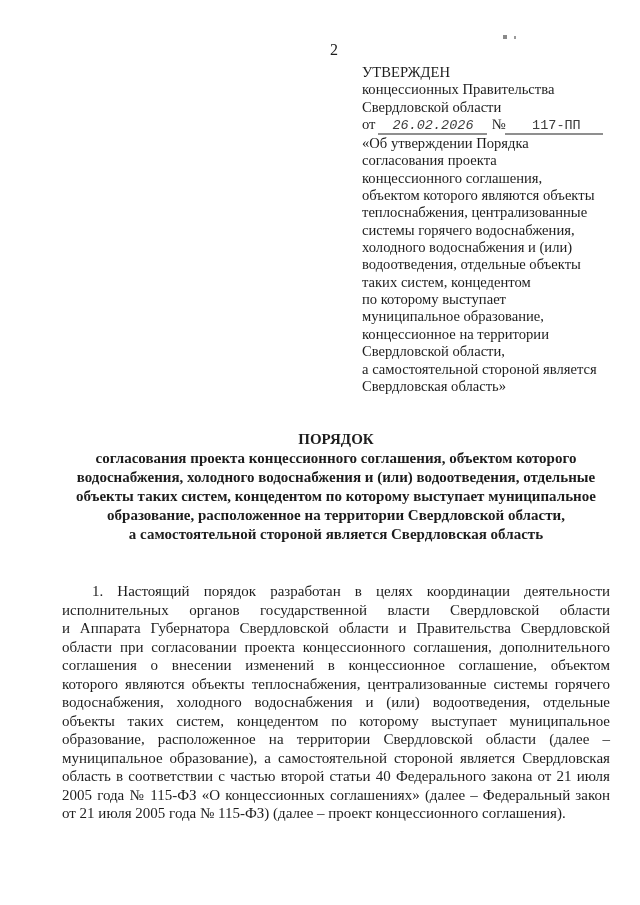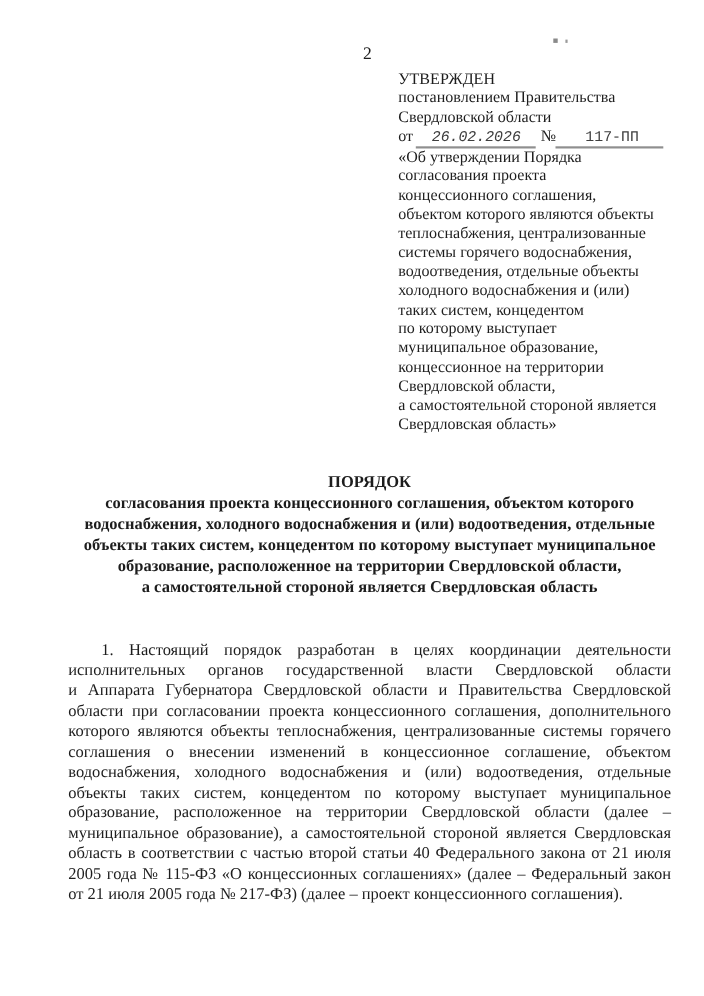--- a/index.html
+++ b/index.html
@@ -94,33 +94,33 @@
 
 <div class="page">
 
   <div class="page-number">2</div>
 
   <div class="speck-1"></div>
   <div class="speck-2"></div>
 
   <div class="approval">
     <div class="line">УТВЕРЖДЕН</div>
-    <div class="line">постановлением Правительства</div>
+    <div class="line">концессионных Правительства</div>
     <div class="line">Свердловской области</div>
     <div class="line date-line">
       <span>от</span><span class="blank date">26.02.2026</span><span class="num-label">№</span><span class="blank number">117-ПП</span>
     </div>
     <div class="line">«Об утверждении Порядка</div>
     <div class="line">согласования проекта</div>
     <div class="line">концессионного соглашения,</div>
     <div class="line">объектом которого являются объекты</div>
     <div class="line">теплоснабжения, централизованные</div>
     <div class="line">системы горячего водоснабжения,</div>
+    <div class="line">холодного водоснабжения и (или)</div>
     <div class="line">водоотведения, отдельные объекты</div>
-    <div class="line">холодного водоснабжения и (или)</div>
     <div class="line">таких систем, концедентом</div>
     <div class="line">по которому выступает</div>
     <div class="line">муниципальное образование,</div>
     <div class="line">концессионное на территории</div>
     <div class="line">Свердловской области,</div>
     <div class="line">а самостоятельной стороной является</div>
     <div class="line">Свердловская область»</div>
   </div>
 
   <div class="order-heading">
@@ -130,24 +130,24 @@
     <div class="line">объекты таких систем, концедентом по которому выступает муниципальное</div>
     <div class="line">образование, расположенное на территории Свердловской области,</div>
     <div class="line">а самостоятельной стороной является Свердловская область</div>
   </div>
 
   <div class="body-par">
     <div class="jline first">1. Настоящий порядок разработан в целях координации деятельности</div>
     <div class="jline">исполнительных органов государственной власти Свердловской области</div>
     <div class="jline">и Аппарата Губернатора Свердловской области и Правительства Свердловской</div>
     <div class="jline">области при согласовании проекта концессионного соглашения, дополнительного</div>
+    <div class="jline">соглашения о внесении изменений в концессионное соглашение, объектом</div>
     <div class="jline">которого являются объекты теплоснабжения, централизованные системы горячего</div>
-    <div class="jline">соглашения о внесении изменений в концессионное соглашение, объектом</div>
     <div class="jline">водоснабжения, холодного водоснабжения и (или) водоотведения, отдельные</div>
     <div class="jline">объекты таких систем, концедентом по которому выступает муниципальное</div>
     <div class="jline">образование, расположенное на территории Свердловской области (далее –</div>
     <div class="jline">муниципальное образование), а самостоятельной стороной является Свердловская</div>
     <div class="jline">область в соответствии с частью второй статьи 40 Федерального закона от 21 июля</div>
     <div class="jline">2005 года № 115-ФЗ «О концессионных соглашениях» (далее – Федеральный закон</div>
-    <div class="jline last">от 21 июля 2005 года № 217-ФЗ) (далее – проект концессионного соглашения).</div>
+    <div class="jline last">от 21 июля 2005 года № 115-ФЗ) (далее – проект концессионного соглашения).</div>
   </div>
 
 </div>
 
 </body></html>

